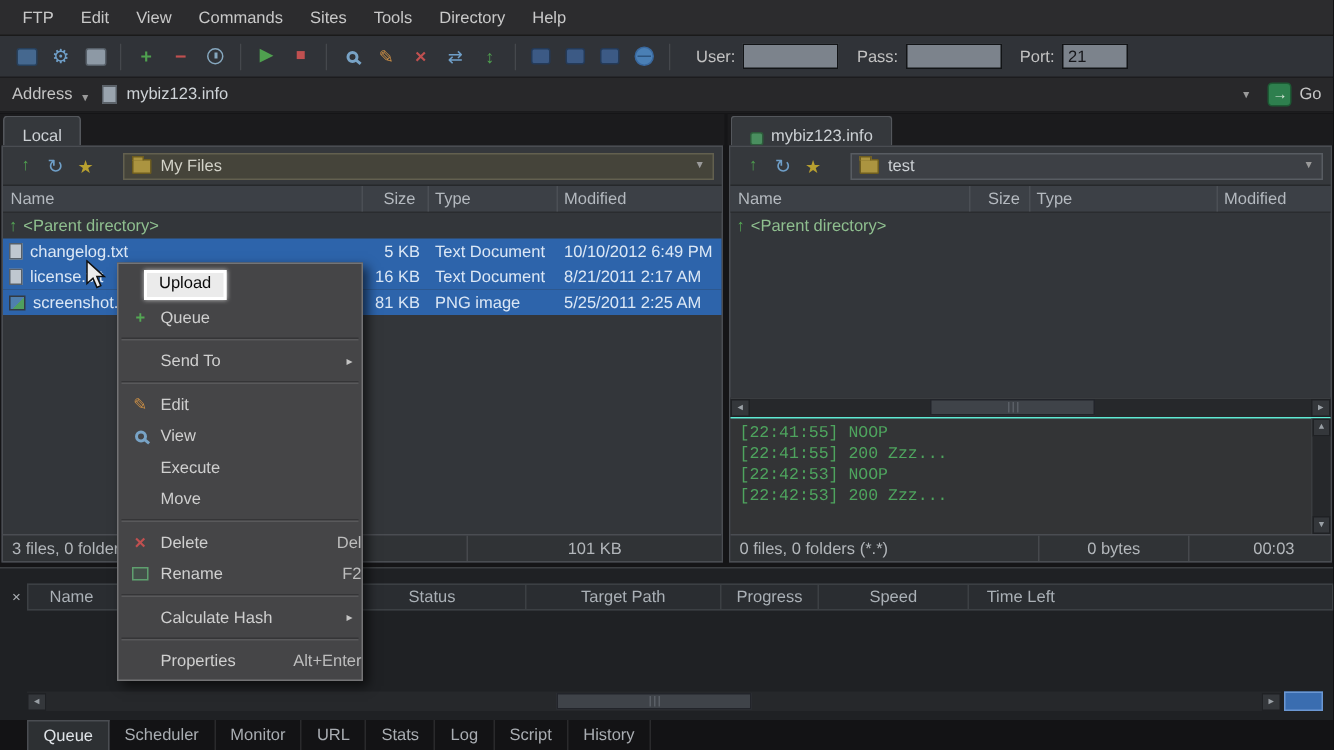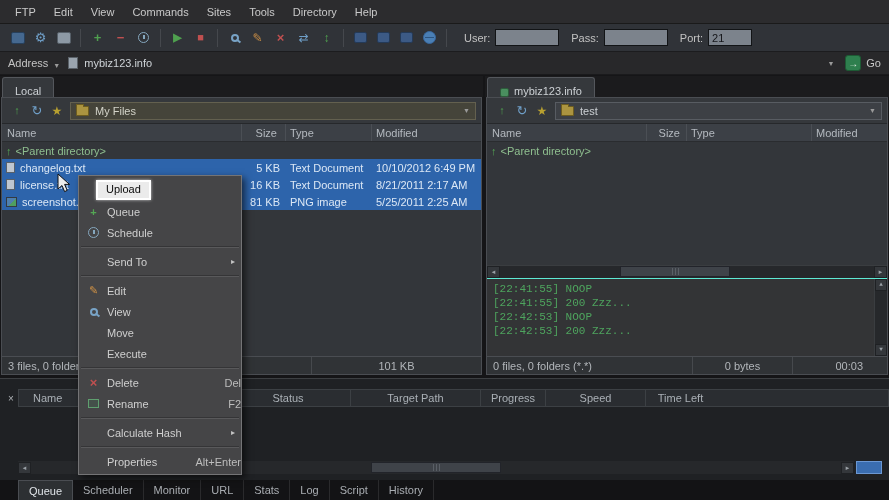--- a/index.html
+++ b/index.html
@@ -51,21 +51,21 @@
   .ts-right{left:485px;width:404px}
   .tab{height:20px;display:flex;align-items:flex-end;padding:0 12px;background:#35383c;border:1px solid #54575c;border-bottom:none;border-radius:3px 3px 0 0;color:#cdd1d5}
   .tab-ic{width:9px;height:9px;background:#4a8f5f;border:1px solid #2d5c3b;border-radius:2px;margin-right:5px;display:inline-block}
 
   
   .pane{position:absolute;top:97px;height:278px;background:#33363a;border:1px solid #4a4d52;display:flex;flex-direction:column}
   .lpane{left:1px;width:481px}
   .rpane{left:486px;width:402px}
   .ptool{height:26px;background:#35383c;border-bottom:1px solid #26282b;display:flex;align-items:center;padding:0 5px}
   .pbtn{width:20px;height:20px;display:flex;align-items:center;justify-content:center}
-  .combo{flex:1;height:18px;display:flex;align-items:center;background:#45443a;border:1px solid #63604f;margin-left:3px;padding:0 5px;color:#d3d3c9}
+  .combo{flex:1;height:18px;display:flex;align-items:center;background:#45443a;border:1px solid #63604f;margin-left:15px;padding:0 5px;color:#d3d3c9}
   .combo.gray{background:#3d4045;border-color:#585c62;color:#ccd0d4}
   .fi-folder{width:13px;height:10px;background:#ab9440;border:1px solid #6e5d1f;border-radius:1px;display:inline-block;position:relative;margin-right:6px}
   .fi-folder::before{content:"";position:absolute;left:-1px;top:-3px;width:6px;height:2px;background:#ab9440;border:1px solid #6e5d1f;border-bottom:none}
   .lhead{height:18px;background:#3c4046;border-bottom:1px solid #2a2c2f;display:flex;color:#b4b9bf}
   .hcell{border-right:1px solid #4b4f55;display:flex;align-items:center;padding-left:5px;overflow:hidden;white-space:nowrap}
   .lp-row{display:flex;align-items:center;height:17px;color:#b0b4b8;white-space:nowrap}
   .lp-row.selected{background:#2d64ab;color:#dbe7f5}
   .c-name{width:240px;display:flex;align-items:center;padding-left:4px;overflow:hidden}
   .c-size{width:44px;text-align:right;padding-right:6px}
   .c-type{width:86px;padding-left:4px;overflow:hidden}
@@ -390,26 +390,20 @@
   </div>
 
   <div class="cmenu">
     <div class="cmi upload">
       <span class="upl-box">Upload</span>
     </div>
     <div class="cmi">
       <span class="ic ic-plus">+</span>
       <span>Queue</span>
     </div>
-    <div class="cmi">
-      <span class="ic">
-          <span class="ic-clock"></span>
-        </span>
-      <span>Schedule</span>
-    </div>
     <div class="csep">
         <div></div>
       </div>
     <div class="cmi">
       <span>Send To</span>
       <span class="sub">▸</span>
     </div>
     <div class="csep">
         <div></div>
       </div>
@@ -417,24 +411,24 @@
       <span class="ic ic-pencil">✎</span>
       <span>Edit</span>
     </div>
     <div class="cmi">
       <span class="ic">
           <span class="ic-mag"></span>
         </span>
       <span>View</span>
     </div>
     <div class="cmi">
+      <span>Execute</span>
+    </div>
+    <div class="cmi">
       <span>Move</span>
-    </div>
-    <div class="cmi">
-      <span>Execute</span>
     </div>
     <div class="csep">
         <div></div>
       </div>
     <div class="cmi">
       <span class="ic ic-del">×</span>
       <span>Delete</span>
       <span class="sc">Del</span>
     </div>
     <div class="cmi">

